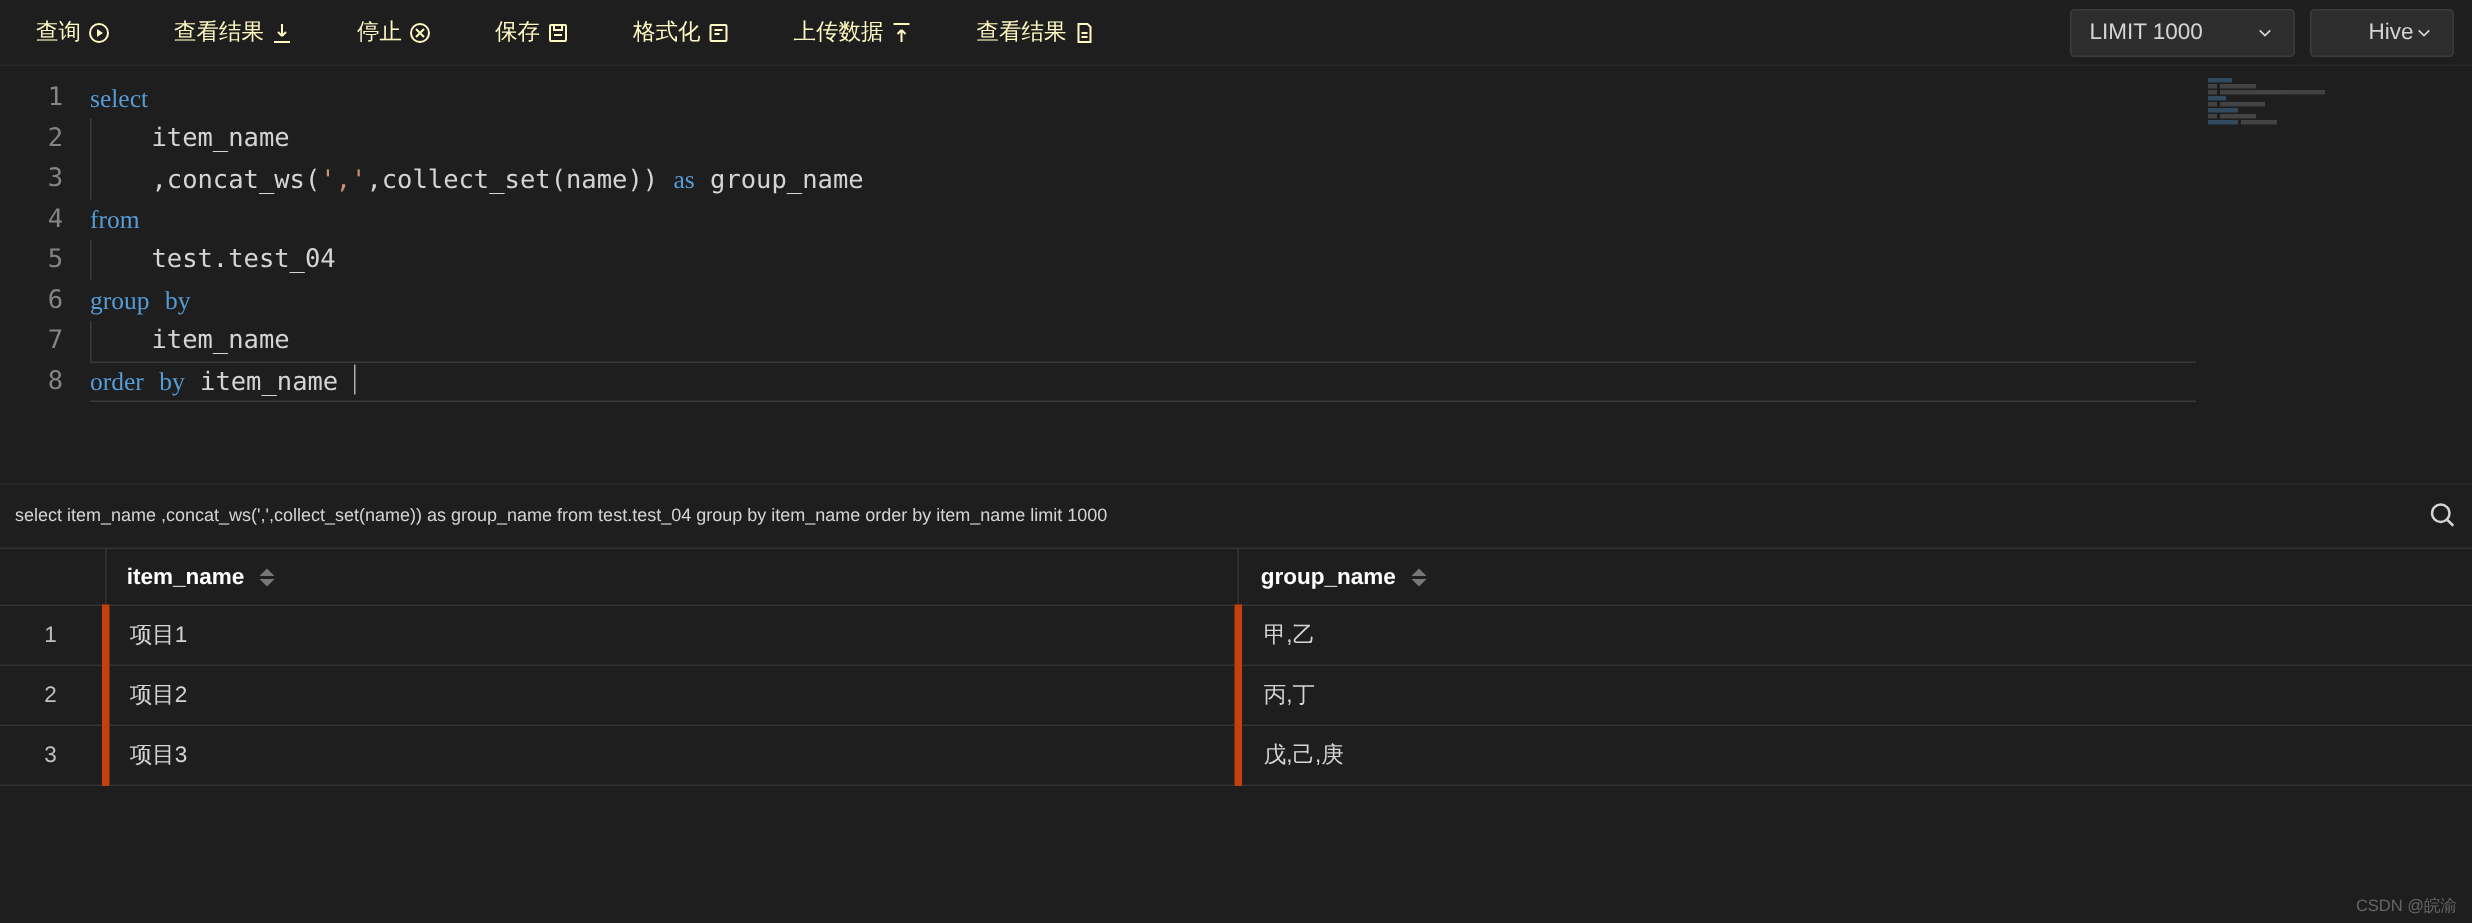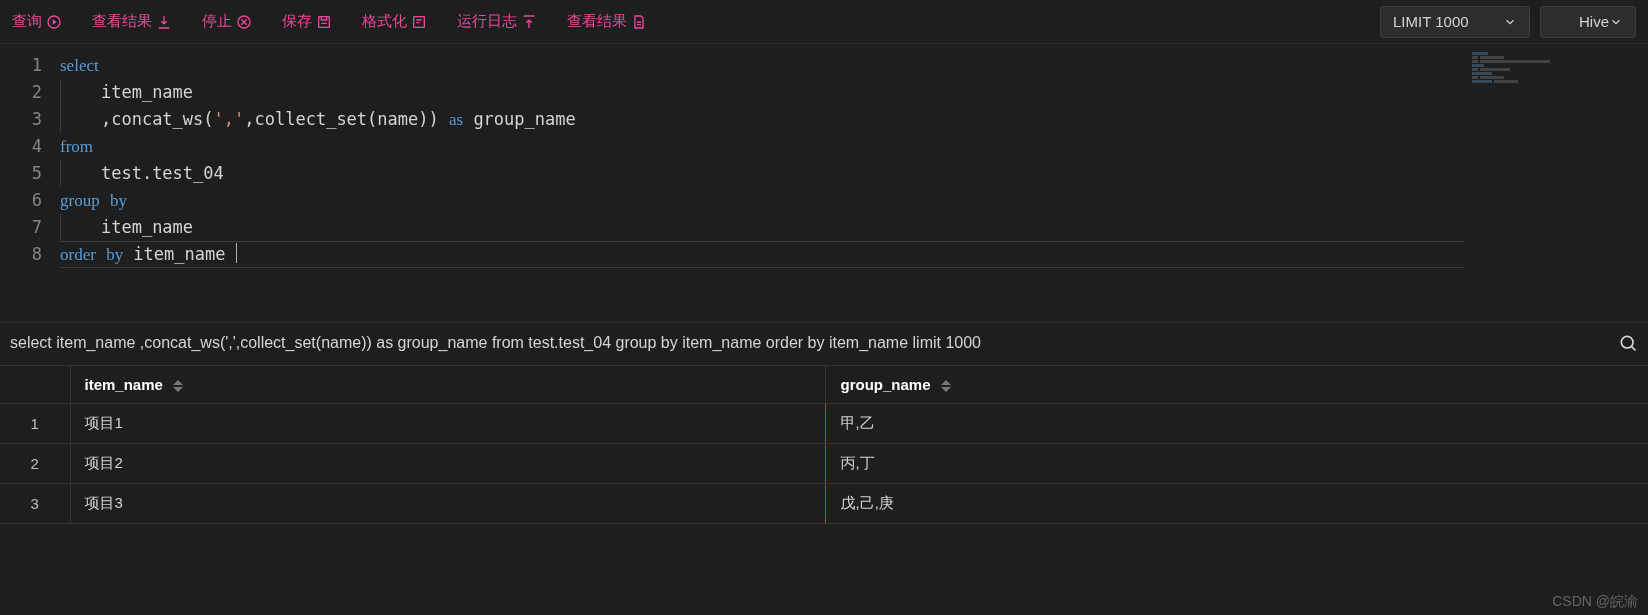--- a/index.html
+++ b/index.html
@@ -1,20 +1,20 @@
 <!DOCTYPE html>
 <html><head>
 <meta charset="utf-8">
 <style>
   * { box-sizing: border-box; margin: 0; padding: 0; }
   html, body { width: 1648px; height: 615px; background: #1e1e1e; color: #d4d4d4; font-family: "Microsoft YaHei", "PingFang SC", sans-serif; font-size: 14px; overflow: hidden; }
   
   .toolbar { height: 44px; background: #1e1e1e; display: flex; align-items: center; padding: 0 12px; border-bottom: 1px solid #2a2a2a; }
   .tb-left { display: flex; gap: 30px; }
-  .tb-btn { display: flex; align-items: center; gap: 4px; color: #ec4899; cursor: pointer; font-size: 15px; }
+  .tb-btn { display: flex; align-items: center; gap: 4px; color: #fef9c3; cursor: pointer; font-size: 15px; margin-left: 12px; }
   .tb-btn svg { width: 16px; height: 16px; }
   .tb-spacer { flex: 1; }
   .tb-select { height: 32px; min-width: 150px; background: #2d2d2d; border: 1px solid #3c3c3c; border-radius: 3px; display: flex; align-items: center; justify-content: space-between; padding: 0 12px; margin-left: 10px; color: #d4d4d4; font-size: 15px; cursor: pointer; }
   .tb-select.small { min-width: 90px; padding-left: 38px; }
   
   .editor-wrap { position: relative; height: 278px; background: #1e1e1e; display: flex; font-family: Consolas, Menlo, monospace; font-size: 17px; line-height: 27px; }
   .gutter { width: 60px; text-align: right; padding: 8px 18px 0 0; color: #858585; user-select: none; }
   .code { flex: 1; padding: 8px 0 0 0; white-space: pre; position: relative; }
   .line { height: 27px; }
   .cursor-line-bg { position: absolute; left: 0; right: 184px; height: 27px; border: 1px solid #3a3a3a; border-left: none; border-right: none; }
@@ -30,35 +30,35 @@
   .minimap .m-tok.g { background:#888; }
   
   .panel { border-top: 1px solid #2a2a2a; }
   .tabs { height: 44px; display: flex; align-items: flex-end; padding: 0 10px; gap: 22px; position: relative; }
   .tab { display: flex; align-items: center; gap: 6px; height: 44px; color: #a0a0a0; font-size: 16px; cursor: pointer; }
   .tab.active { color: #ffffff; border-bottom: 2px solid #ffffff; }
   .tab svg { width: 16px; height: 16px; }
   .close-x { color: #c0c0c0; font-size: 16px; margin-left: 6px; cursor: pointer; }
   .tabs-right { position: absolute; right: 8px; top: 10px; display: flex; gap: 10px; color: #d4d4d4; }
   .tabs-right svg { width:18px; height:18px; cursor:pointer; }
-  .query-row { display: flex; align-items: center; padding: 10px 10px 12px 10px; font-size: 16px; color: #d4d4d4; }
+  .query-row { display: flex; align-items: center; padding: 10px 10px 12px 10px; font-size: 12px; color: #d4d4d4; }
   .query-text { flex: 1; white-space: nowrap; overflow: hidden; text-overflow: ellipsis; }
   .search-ico { margin-left: 10px; cursor: pointer; }
   
   .tbl { width: 100%; border-collapse: collapse; font-size: 15px; color: #d4d4d4; }
   .tbl th, .tbl td { text-align: left; padding: 10px 14px; border-top: 1px solid #333; border-bottom: 1px solid #333; }
   .tbl th { font-weight: bold; color: #ffffff; background: #1e1e1e; }
   .tbl .rownum { width: 70px; text-align: center; color: #bfbfbf; border-right: 1px solid #333; }
-  .tbl td.cell { border-left: 1px solid #c2410c; }
+  .tbl td.cell { border-left: 5px solid #c2410c; }
   .tbl td.cell:first-of-type { border-left: none; }
   .sort { display:inline-flex; flex-direction:column; margin-left:6px; vertical-align:middle; }
   .sort span { width:0;height:0;border-left:5px solid transparent;border-right:5px solid transparent; }
   .sort .up { border-bottom:5px solid #777; margin-bottom:2px;}
   .sort .dn { border-top:5px solid #777;}
-  .watermark { position: fixed; right: 10px; bottom: 4px; font-size: 14px; color: #666; }
+  .watermark { position: fixed; right: 10px; bottom: 4px; font-size: 11px; color: #666; }
   .col-sep { border-left:1px solid #333; }
 </style>
 </head>
 <body>
 
 <div class="toolbar">
   <div class="tb-left">
     <div class="tb-btn">
       <span>查询</span>
       <svg viewBox="0 0 24 24" fill="none" stroke="currentColor" stroke-width="2">
@@ -87,21 +87,21 @@
         </svg>
     </div>
     <div class="tb-btn">
       <span>格式化</span>
       <svg viewBox="0 0 24 24" fill="none" stroke="currentColor" stroke-width="2">
           <rect x="4" y="4" width="16" height="16" rx="1"></rect>
           <path d="M8 9h8M8 13h5"></path>
         </svg>
     </div>
     <div class="tb-btn">
-      <span>运行日志</span>
+      <span>上传数据</span>
       <svg viewBox="0 0 24 24" fill="none" stroke="currentColor" stroke-width="2">
           <path d="M12 21V9m0 0l-4 4m4-4l4 4M4 3h16"></path>
         </svg>
     </div>
     <div class="tb-btn">
       <span>查看结果</span>
       <svg viewBox="0 0 24 24" fill="none" stroke="currentColor" stroke-width="2">
           <path d="M6 3h9l3 3v15H6z"></path>
           <path d="M9 12h6M9 16h6"></path>
         </svg>

